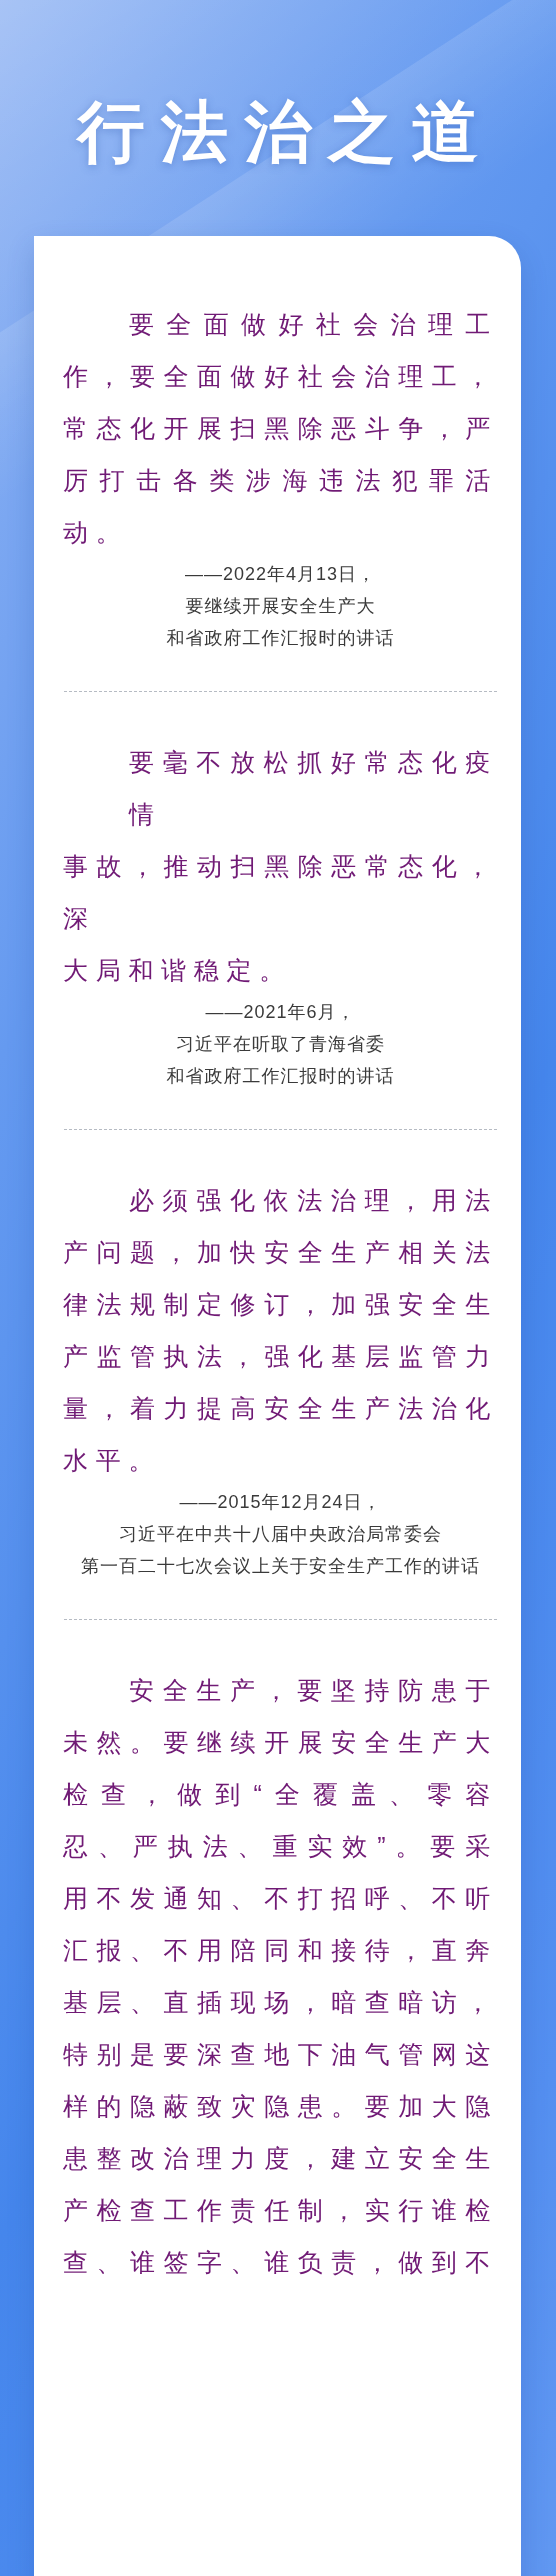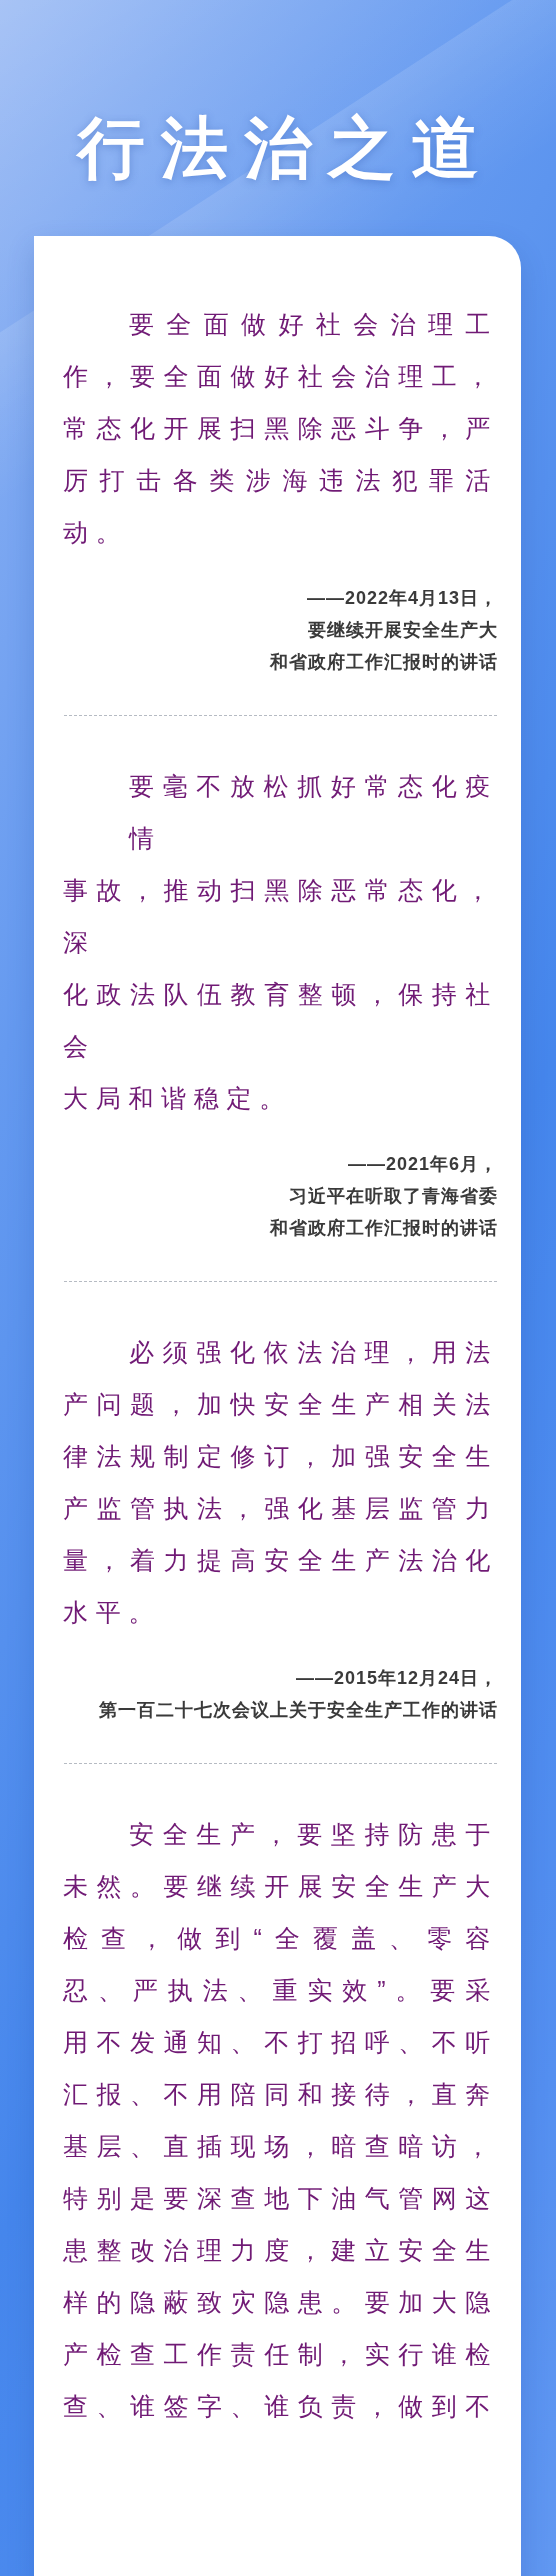--- a/index.html
+++ b/index.html
@@ -6,33 +6,33 @@
   body{width:556px;height:2882px;font-family:"Liberation Sans",sans-serif;}
   .poster{position:relative;width:556px;height:2882px;overflow:hidden;
     background:linear-gradient(115deg,#91b4f3 0%,#659af0 26%,#4586ec 55%,#548ff0 80%,#699df2 100%);}
   
   .streak{position:absolute;pointer-events:none;}
   .streak-a{top:-222px;left:-222px;width:902px;height:453px;transform:rotate(-33deg);
     background:linear-gradient(180deg,rgba(255,255,255,.28) 0%,rgba(255,255,255,.10) 55%,rgba(255,255,255,0) 100%);}
   .streak-b{top:124px;left:-134px;width:953px;height:144px;transform:rotate(-33deg);
     background:linear-gradient(180deg,rgba(255,255,255,.12),rgba(255,255,255,0));}
   
-  .title{position:absolute;top:87px;left:0;right:0;margin:16px;text-align:center;
+  .title{position:absolute;top:87px;left:0;right:0;margin:0;text-align:center;
     font-family:"Liberation Serif","DejaVu Serif",serif;font-weight:700;font-size:67px;
     letter-spacing:16.5px;text-indent:16.5px;color:#ffffff;
     text-shadow:0 2.1px 8.2px rgba(36,76,165,.35);}
   
   .card{position:absolute;left:34px;top:236px;width:487px;height:2446px;box-sizing:border-box;
     background:#ffffff;border-radius:0 32px 0 29px;padding:62px 23px 0 29px;
     box-shadow:0 11.3px 28px rgba(25,60,145,.20);}
   .quote-line{font-size:25px;line-height:52px;letter-spacing:7.7px;color:#701a75;}
   .jl{text-align:justify;text-align-last:justify;}
   .first{padding-left:66px;}
   .ll{text-align:left;text-align-last:left;}
-  .attr{margin-top:24px;text-align:right;color:#3a3a3a;font-weight:bold;}
+  .attr{text-align:center;color:#3a3a3a;}
   .attr div{font-size:18px;line-height:32px;letter-spacing:1px;}
   .divider{border:0;border-top:1px dashed #b6bbc3;margin:37px 1px 44px 1px;}
 </style>
 </head>
 <body>
 
 <div class="poster">
   <div class="streak streak-a"></div>
   <div class="streak streak-b"></div>
 
@@ -51,57 +51,57 @@
         <div>要继续开展安全生产大</div>
         <div>和省政府工作汇报时的讲话</div>
       </div>
     </section>
 
     <hr class="divider">
 
     <section>
       <div class="quote-line jl first">要毫不放松抓好常态化疫情</div>
       <div class="quote-line jl">事故，推动扫黑除恶常态化，深</div>
-      <div class="quote-line jl">化政法队伍教育整顿，保持社会</div>
       <div class="quote-line ll">大局和谐稳定。</div>
       <div class="attr">
         <div>——2021年6月，</div>
         <div>习近平在听取了青海省委</div>
         <div>和省政府工作汇报时的讲话</div>
       </div>
     </section>
 
     <hr class="divider">
 
     <section>
       <div class="quote-line jl first">必须强化依法治理，用法</div>
       <div class="quote-line jl">产问题，加快安全生产相关法</div>
       <div class="quote-line jl">律法规制定修订，加强安全生</div>
       <div class="quote-line jl">产监管执法，强化基层监管力</div>
       <div class="quote-line jl">量，着力提高安全生产法治化</div>
       <div class="quote-line ll">水平。</div>
       <div class="attr">
         <div>——2015年12月24日，</div>
+        <div>习近平在中共十八届中央政治局常委会</div>
         <div>第一百二十七次会议上关于安全生产工作的讲话</div>
       </div>
     </section>
 
     <hr class="divider">
 
     <section>
       <div class="quote-line jl first">安全生产，要坚持防患于</div>
       <div class="quote-line jl">未然。要继续开展安全生产大</div>
       <div class="quote-line jl">检查，做到“全覆盖、零容</div>
       <div class="quote-line jl">忍、严执法、重实效”。要采</div>
       <div class="quote-line jl">用不发通知、不打招呼、不听</div>
       <div class="quote-line jl">汇报、不用陪同和接待，直奔</div>
       <div class="quote-line jl">基层、直插现场，暗查暗访，</div>
       <div class="quote-line jl">特别是要深查地下油气管网这</div>
+      <div class="quote-line jl">样的隐蔽致灾隐患。要加大隐</div>
       <div class="quote-line jl">患整改治理力度，建立安全生</div>
-      <div class="quote-line jl">样的隐蔽致灾隐患。要加大隐</div>
       <div class="quote-line jl">产检查工作责任制，实行谁检</div>
       <div class="quote-line jl">查、谁签字、谁负责，做到不</div>
 
     </section>
 
   </main>
 
 </div>
 
 

